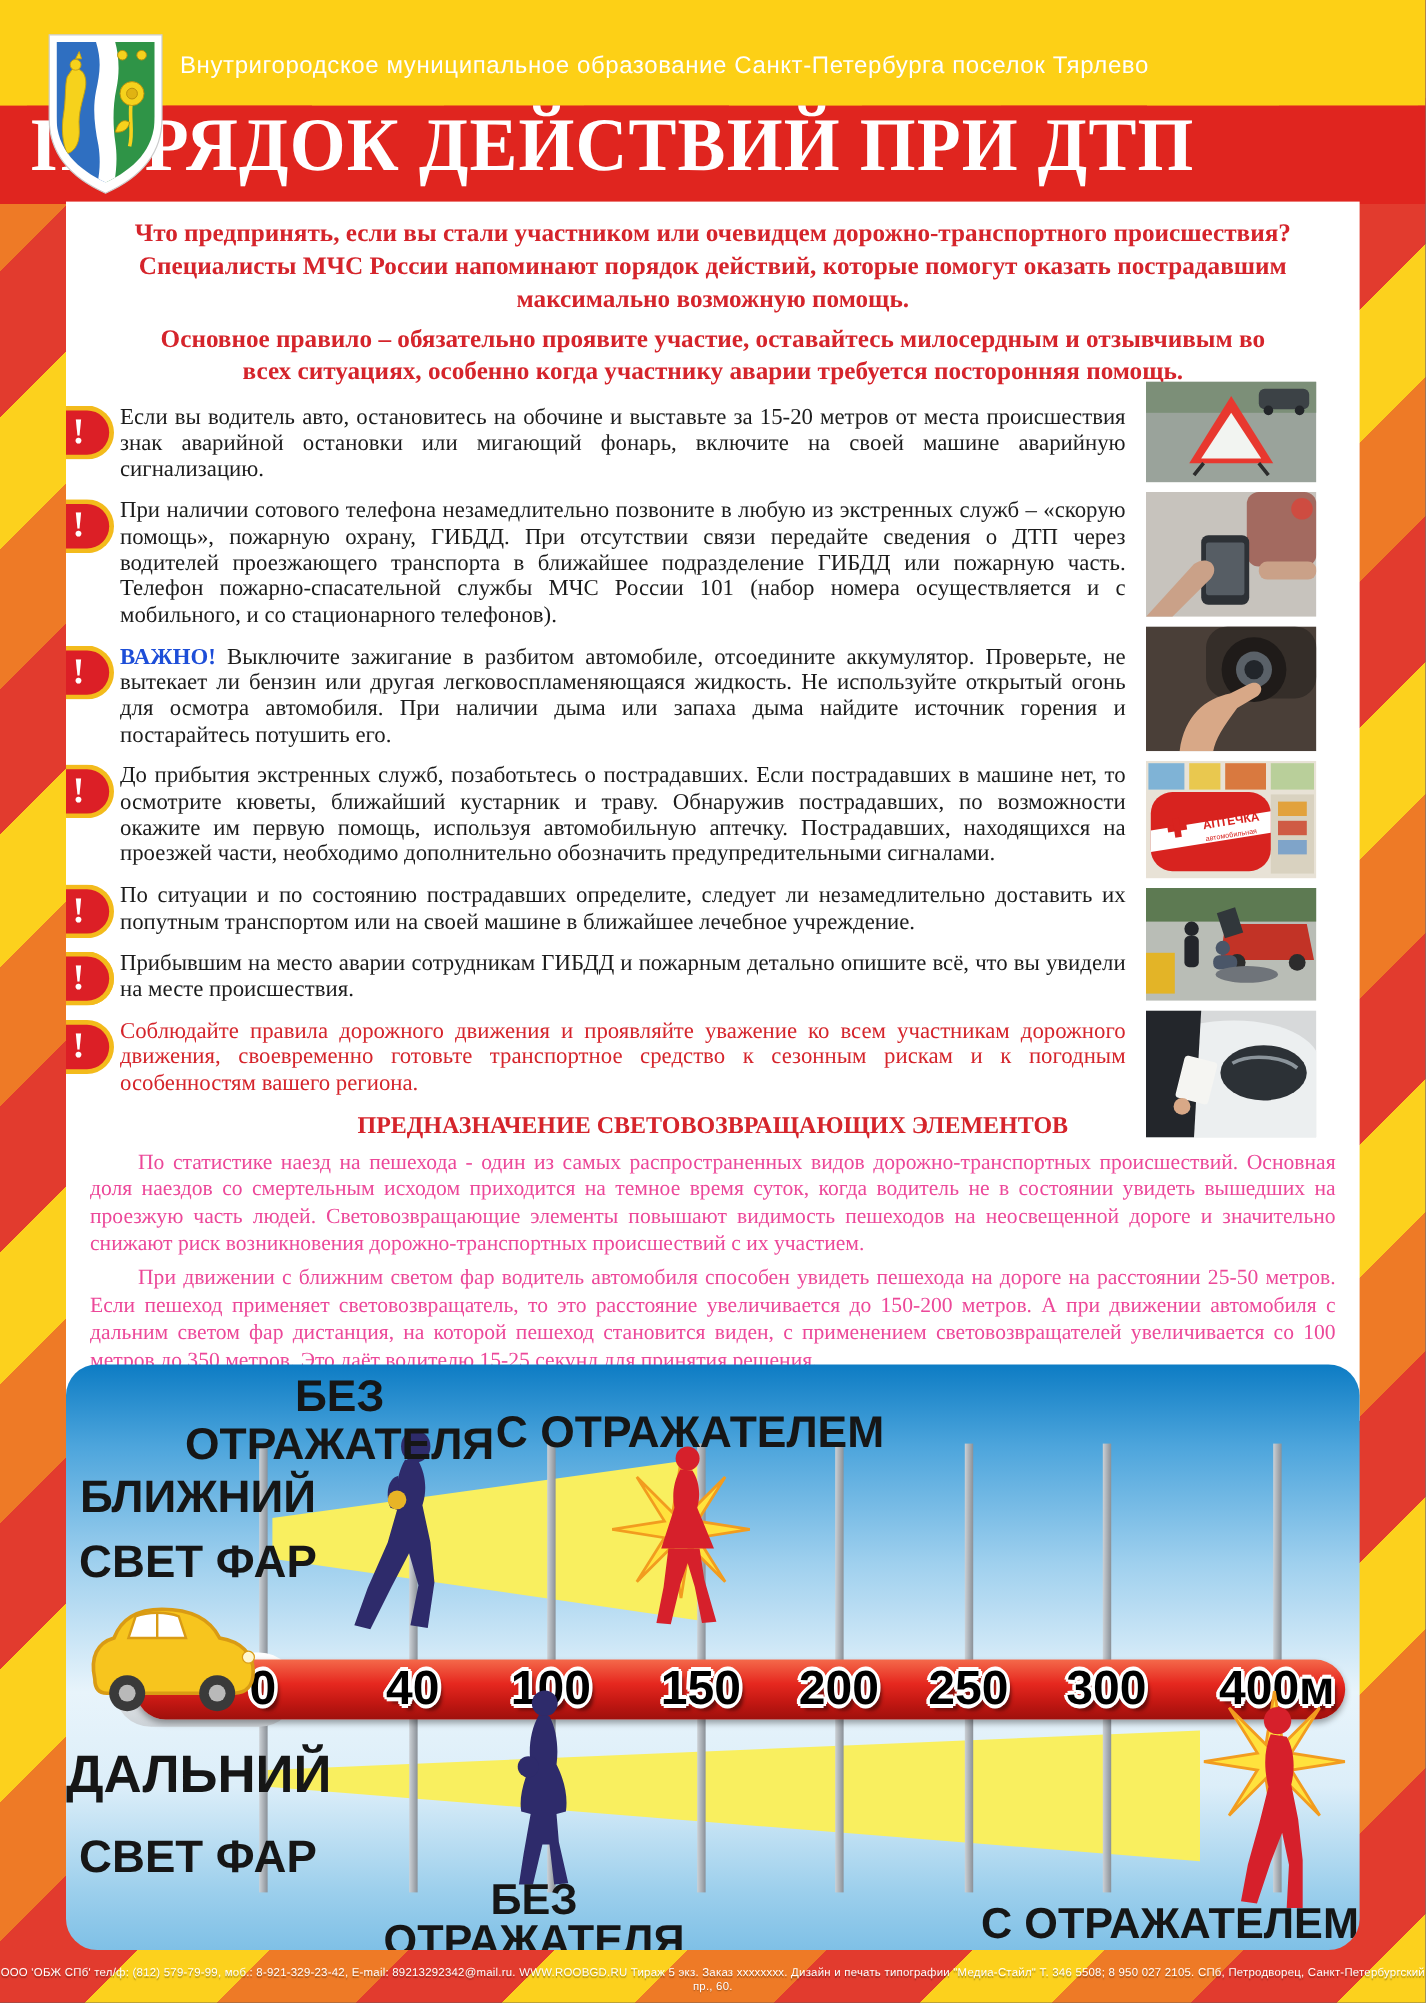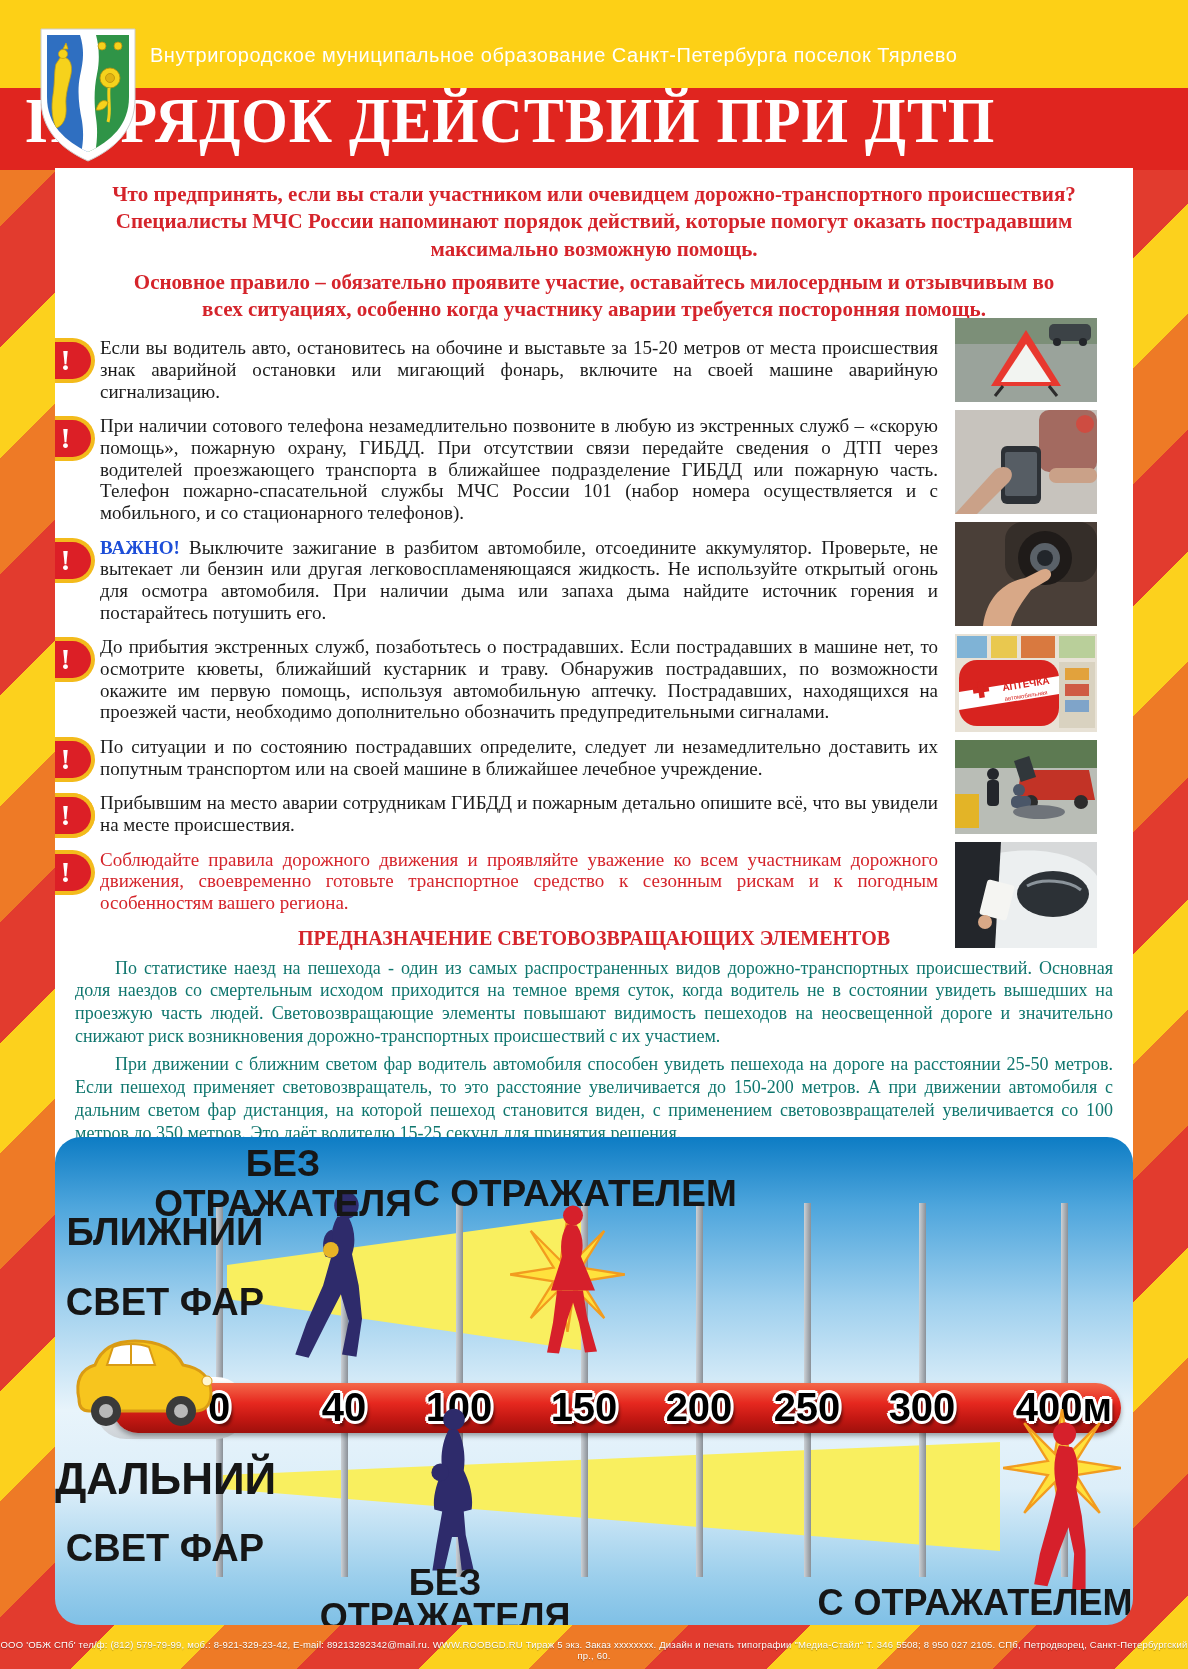--- a/index.html
+++ b/index.html
@@ -27,21 +27,21 @@
   .bullet.red{color:#d5242b;}
   .excl{position:absolute;left:-60px;top:1px;width:55px;height:45px;box-sizing:border-box;
         background:#dc1f26;border:4px solid #f3bb1c;border-left:none;
         border-radius:10px 26px 26px 10px;color:#fff;font-weight:bold;
         text-align:center;line-height:36px;font-size:30px;}
   .vazh{color:#1d4ed8;font-weight:bold;}
   .photos{position:absolute;top:150px;right:36px;width:142px;display:flex;flex-direction:column;gap:8px;}
   .photo{width:142px;display:block;}
   .photo svg{display:block;}
   .reflect-head{text-align:center;color:#d5242b;font-weight:bold;font-size:20px;margin:4px 0 7px;}
-  .para{margin:0 20px;font-size:18px;line-height:1.27;text-align:justify;text-indent:40px;color:#0f766e;}
+  .para{margin:0 20px;font-size:18px;line-height:1.27;text-align:justify;text-indent:40px;color:#ec4899;}
   
   .diagram{position:absolute;left:55px;top:1137px;width:1078px;height:488px;border-radius:26px;overflow:hidden;
            background:linear-gradient(180deg,#0d7cc4 0%,#4da5dc 14%,#9fd0ee 34%,#e8f4fb 56%,#dceef9 72%,#9ccfec 90%,#7fc0e6 100%);}
   .beams{position:absolute;left:0;top:0;width:1078px;height:488px;}
   .pole{position:absolute;top:66px;width:7px;height:374px;
         background:linear-gradient(90deg,#ccd1d6,#8a9097);}
   .ruler{position:absolute;left:58px;top:246px;width:1008px;height:50px;border-radius:25px;
          background:linear-gradient(180deg,#f4694a 0%,#e6281f 40%,#c21712 72%,#9e100c 100%);
          box-shadow:0 3px 5px rgba(0,0,0,.35);}
   .ruler-cap{position:absolute;left:40px;top:240px;width:152px;height:62px;border-radius:31px;
@@ -288,21 +288,21 @@
     <svg class="fig" style="left:962px;top:280px" width="100" height="188" viewBox="0 0 105 190">
       <g fill="#d6202b">
         <circle cx="50" cy="14" r="12"></circle>
         <path d="M44,26 C38,40 38,56 42,72 L34,104 L24,140 L18,172 L32,174 L44,138 L54,112 L60,140 L58,178 L72,178 L72,136 L68,100 L62,70 C66,54 64,38 58,28 Z"></path>
       </g>
     </svg>
 
     <div class="dlabel" style="left:78px;width:300px;top:8px;font-size:37px">БЕЗ</div>
     <div class="dlabel" style="left:78px;width:300px;top:48px;font-size:37px">ОТРАЖАТЕЛЯ</div>
     <div class="dlabel" style="left:330px;width:380px;top:38px;font-size:37px">С ОТРАЖАТЕЛЕМ</div>
-    <div class="dlabel" style="left:0;width:220px;top:76px;font-size:38px">БЛИЖНИЙ</div>
+    <div class="dlabel" style="left:0;width:220px;top:92px;font-size:38px">БЛИЖНИЙ</div>
     <div class="dlabel" style="left:0;width:220px;top:146px;font-size:38px">СВЕТ ФАР</div>
     <div class="dlabel" style="left:0;width:220px;top:320px;font-size:44px">ДАЛЬНИЙ</div>
     <div class="dlabel" style="left:0;width:220px;top:392px;font-size:38px">СВЕТ ФАР</div>
     <div class="dlabel" style="left:230px;width:320px;top:428px;font-size:36px">БЕЗ</div>
     <div class="dlabel" style="left:230px;width:320px;top:462px;font-size:36px">ОТРАЖАТЕЛЯ</div>
     <div class="dlabel" style="left:730px;width:380px;top:448px;font-size:36px">С ОТРАЖАТЕЛЕМ</div>
   </div>
 
   <div class="footer">ООО 'ОБЖ СПб' тел/ф: (812) 579-79-99, моб.: 8-921-329-23-42, E-mail: 89213292342@mail.ru. WWW.ROOBGD.RU Тираж 5 экз. Заказ xxxxxxxx. Дизайн и печать типографии "Медиа-Стайл" Т. 346 5508; 8 950 027 2105. СПб, Петродворец, Санкт-Петербургский пр., 60.</div>
 </div>

